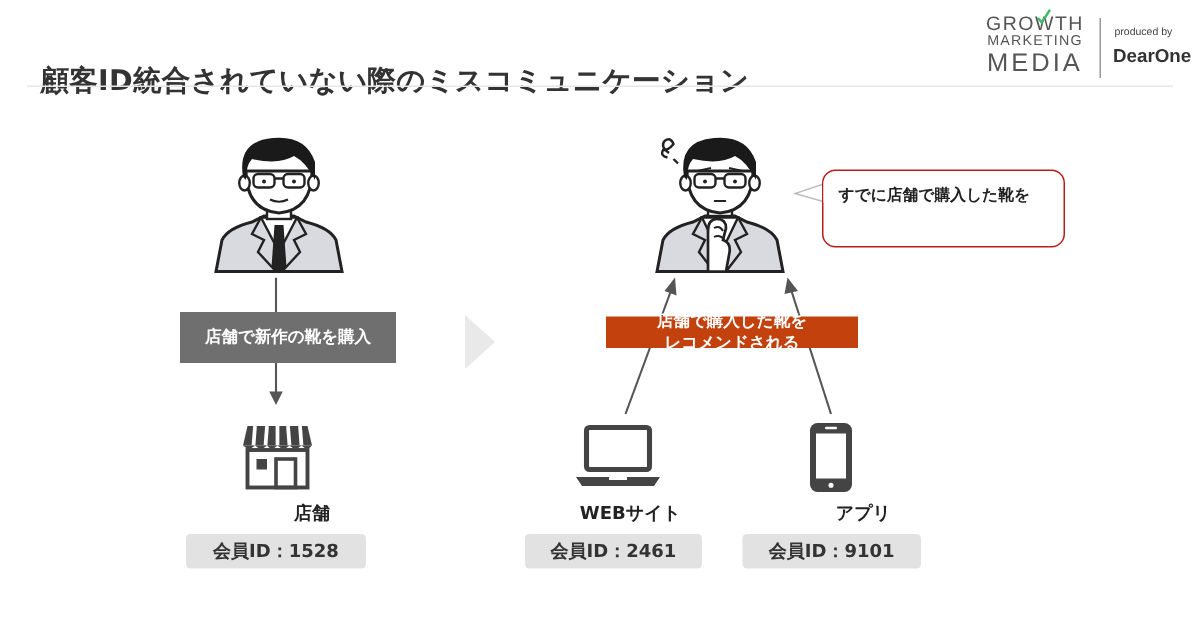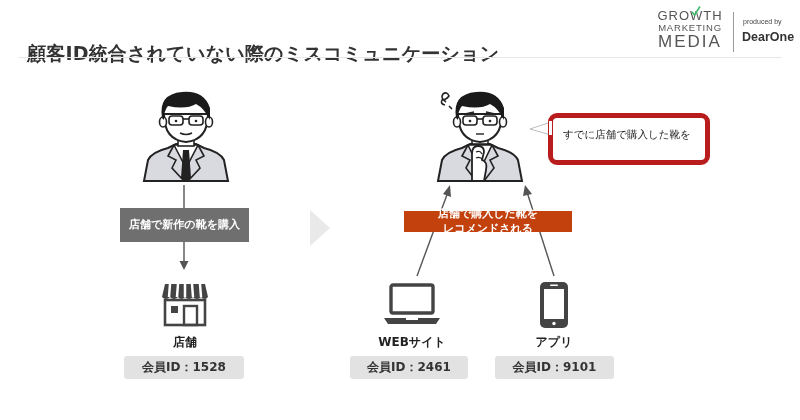--- a/index.html
+++ b/index.html
@@ -30,36 +30,36 @@
       font-family: "Liberation Sans", sans-serif; }
 
     
     .person { position: absolute; }
 
     
     .action-box {
       position: absolute; display: flex; align-items: center; justify-content: center;
       text-align: center; color: #fff; font-size: 11px; font-weight: bold; line-height: 1.35;
     }
-    .action-gray { left: 120px; top: 208px; width: 129px; height: 34px; background: #6f6f6f; }
+    .action-gray { left: 120px; top: 208px; width: 144px; height: 34px; background: #6f6f6f; }
     .action-green { left: 404px; top: 211px; width: 168px; height: 21px; background: #c2410c; }
 
     .label {
-      position: absolute; text-align: center; font-size: 12px; font-weight: bold; color: #222;
+      position: absolute; text-align: right; font-size: 12px; font-weight: bold; color: #222;
     }
     .id-badge {
       position: absolute; height: 23px; background: #e2e2e2; border-radius: 3px;
       display: flex; align-items: center; justify-content: center;
       font-size: 12px; font-weight: bold; color: #333;
     }
 
     .bubble {
       position: absolute; left: 548px; top: 113px; width: 162px; height: 52px;
-      border: 5px solid #b91c1c; border-radius: 9px; background: #fff;
-      padding: 9px 10px; font-size: 10.5px; font-weight: normal; color: #222; line-height: 1.45;
+      border: 1px solid #b91c1c; border-radius: 9px; background: #fff;
+      padding: 9px 10px; font-size: 10.5px; font-weight: bold; color: #222; line-height: 1.45;
     }
     .bubble-tail { position: absolute; left: 529px; top: 120px; width: 22px; height: 18px; }
 
     svg { display: block; }
   </style>
 </head>
 <body>
 
 <div class="title">顧客ID統合されていない際のミスコミュニケーション</div>
 <div class="title-rule"></div>

